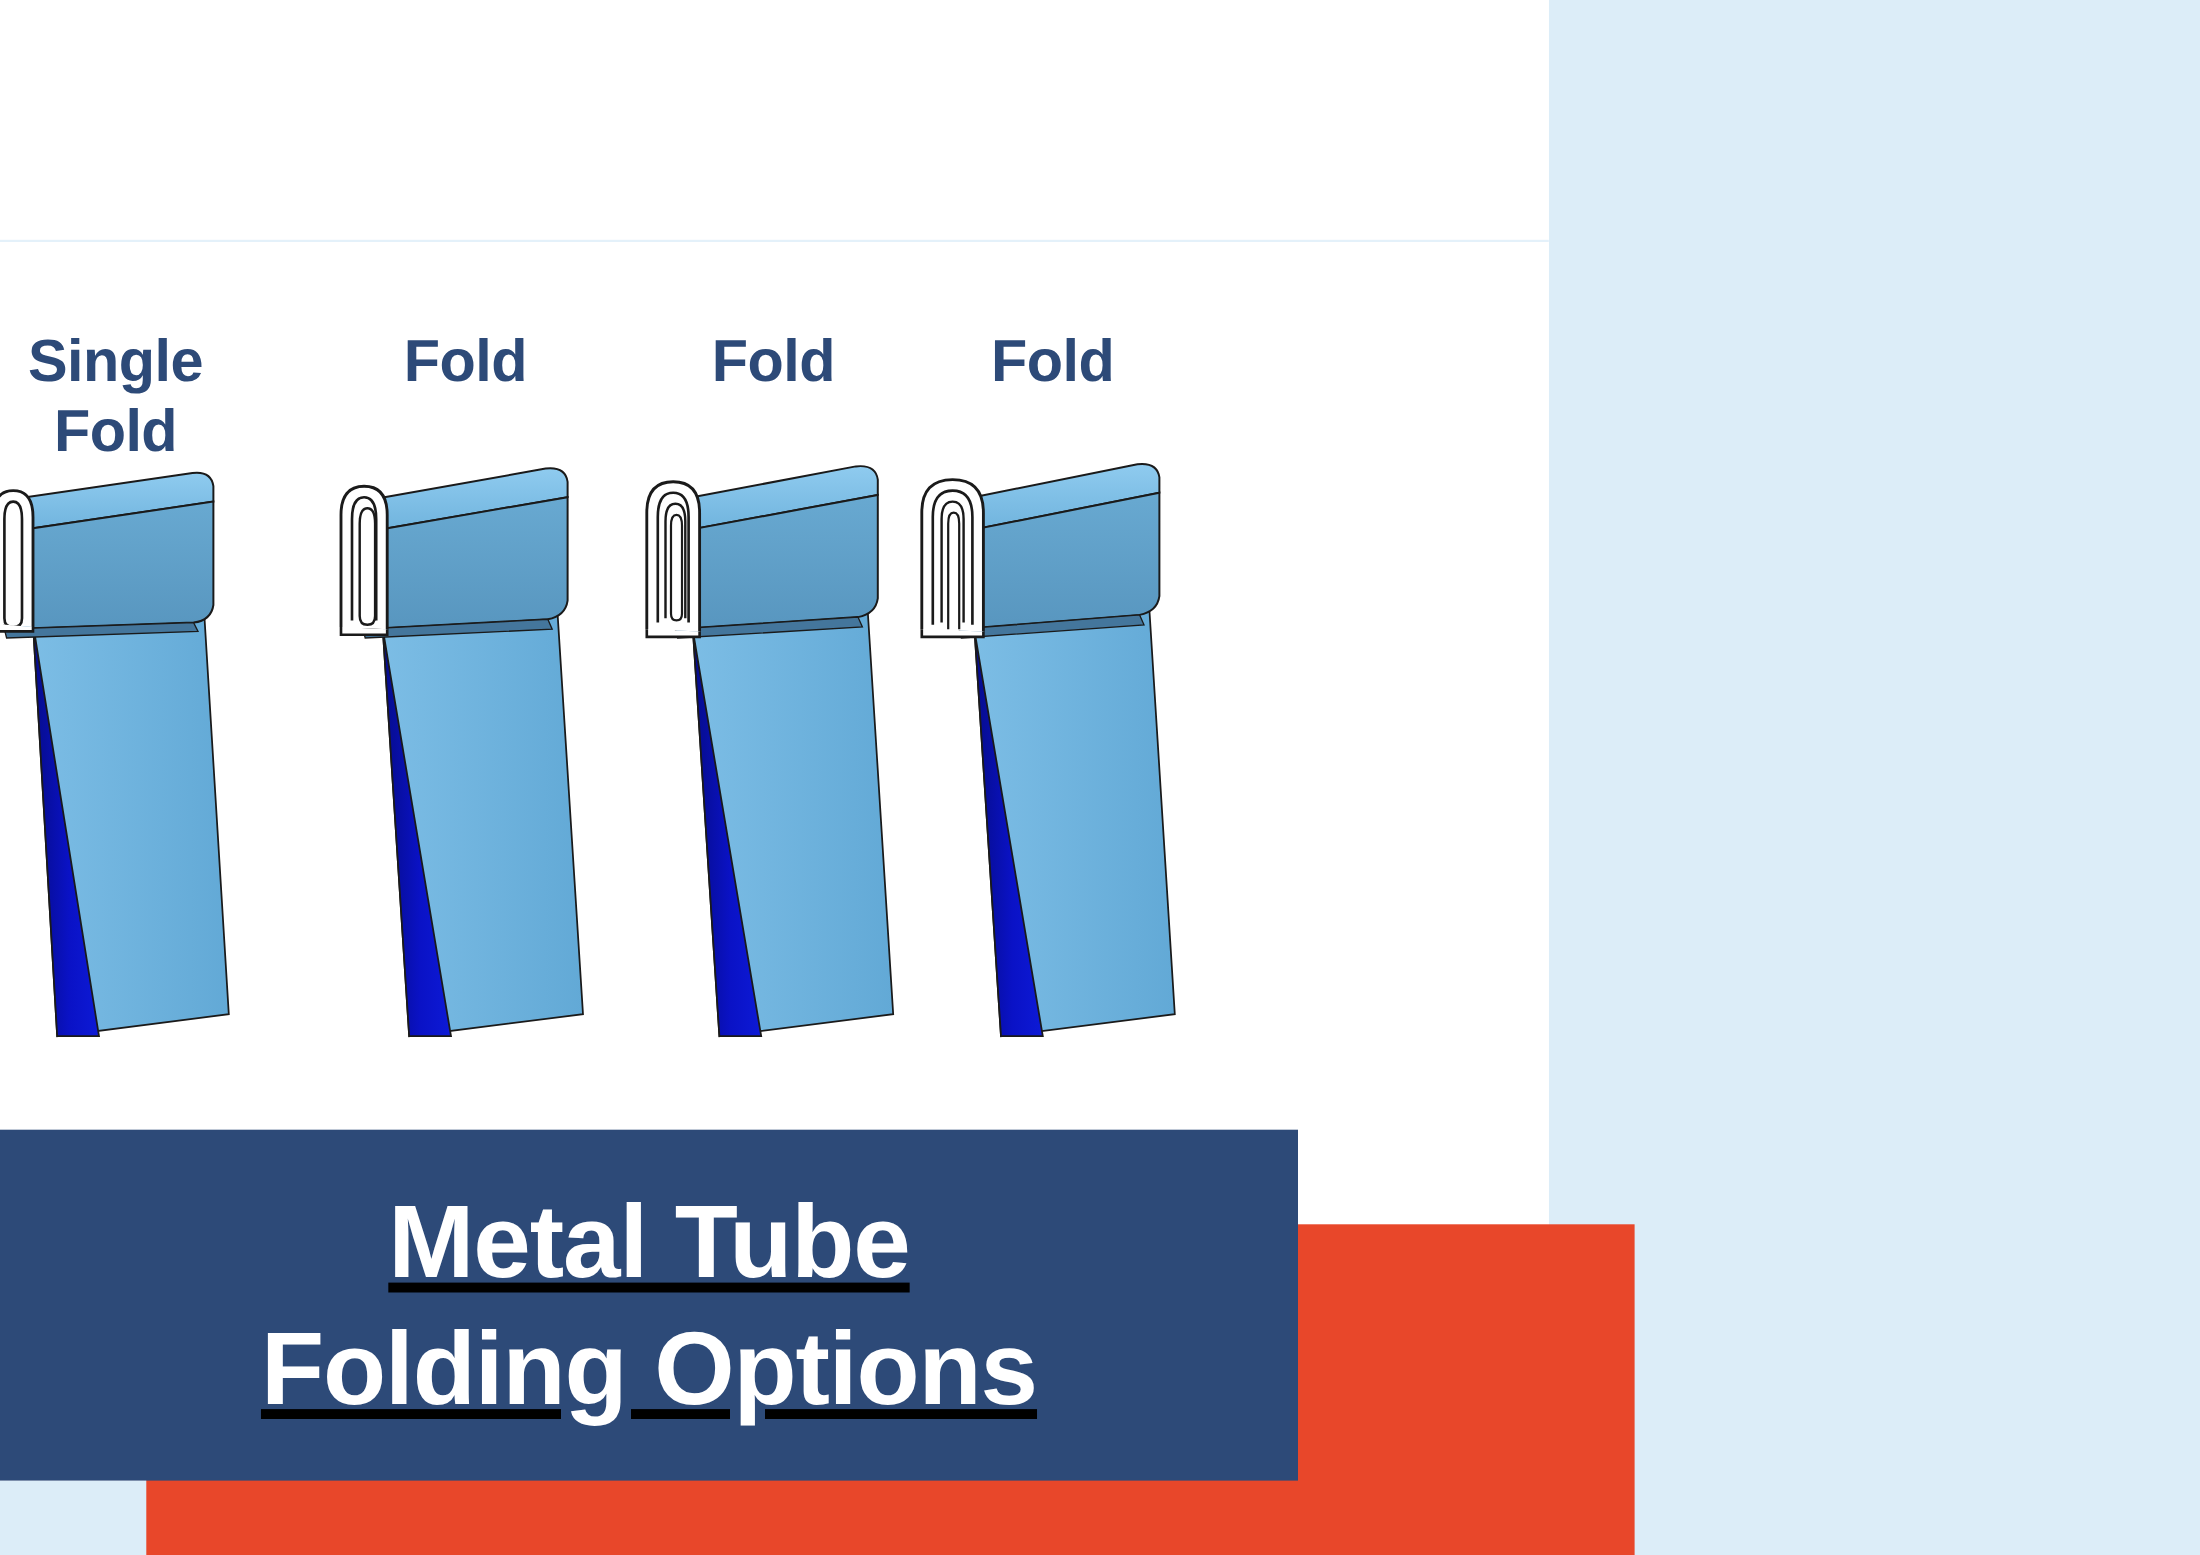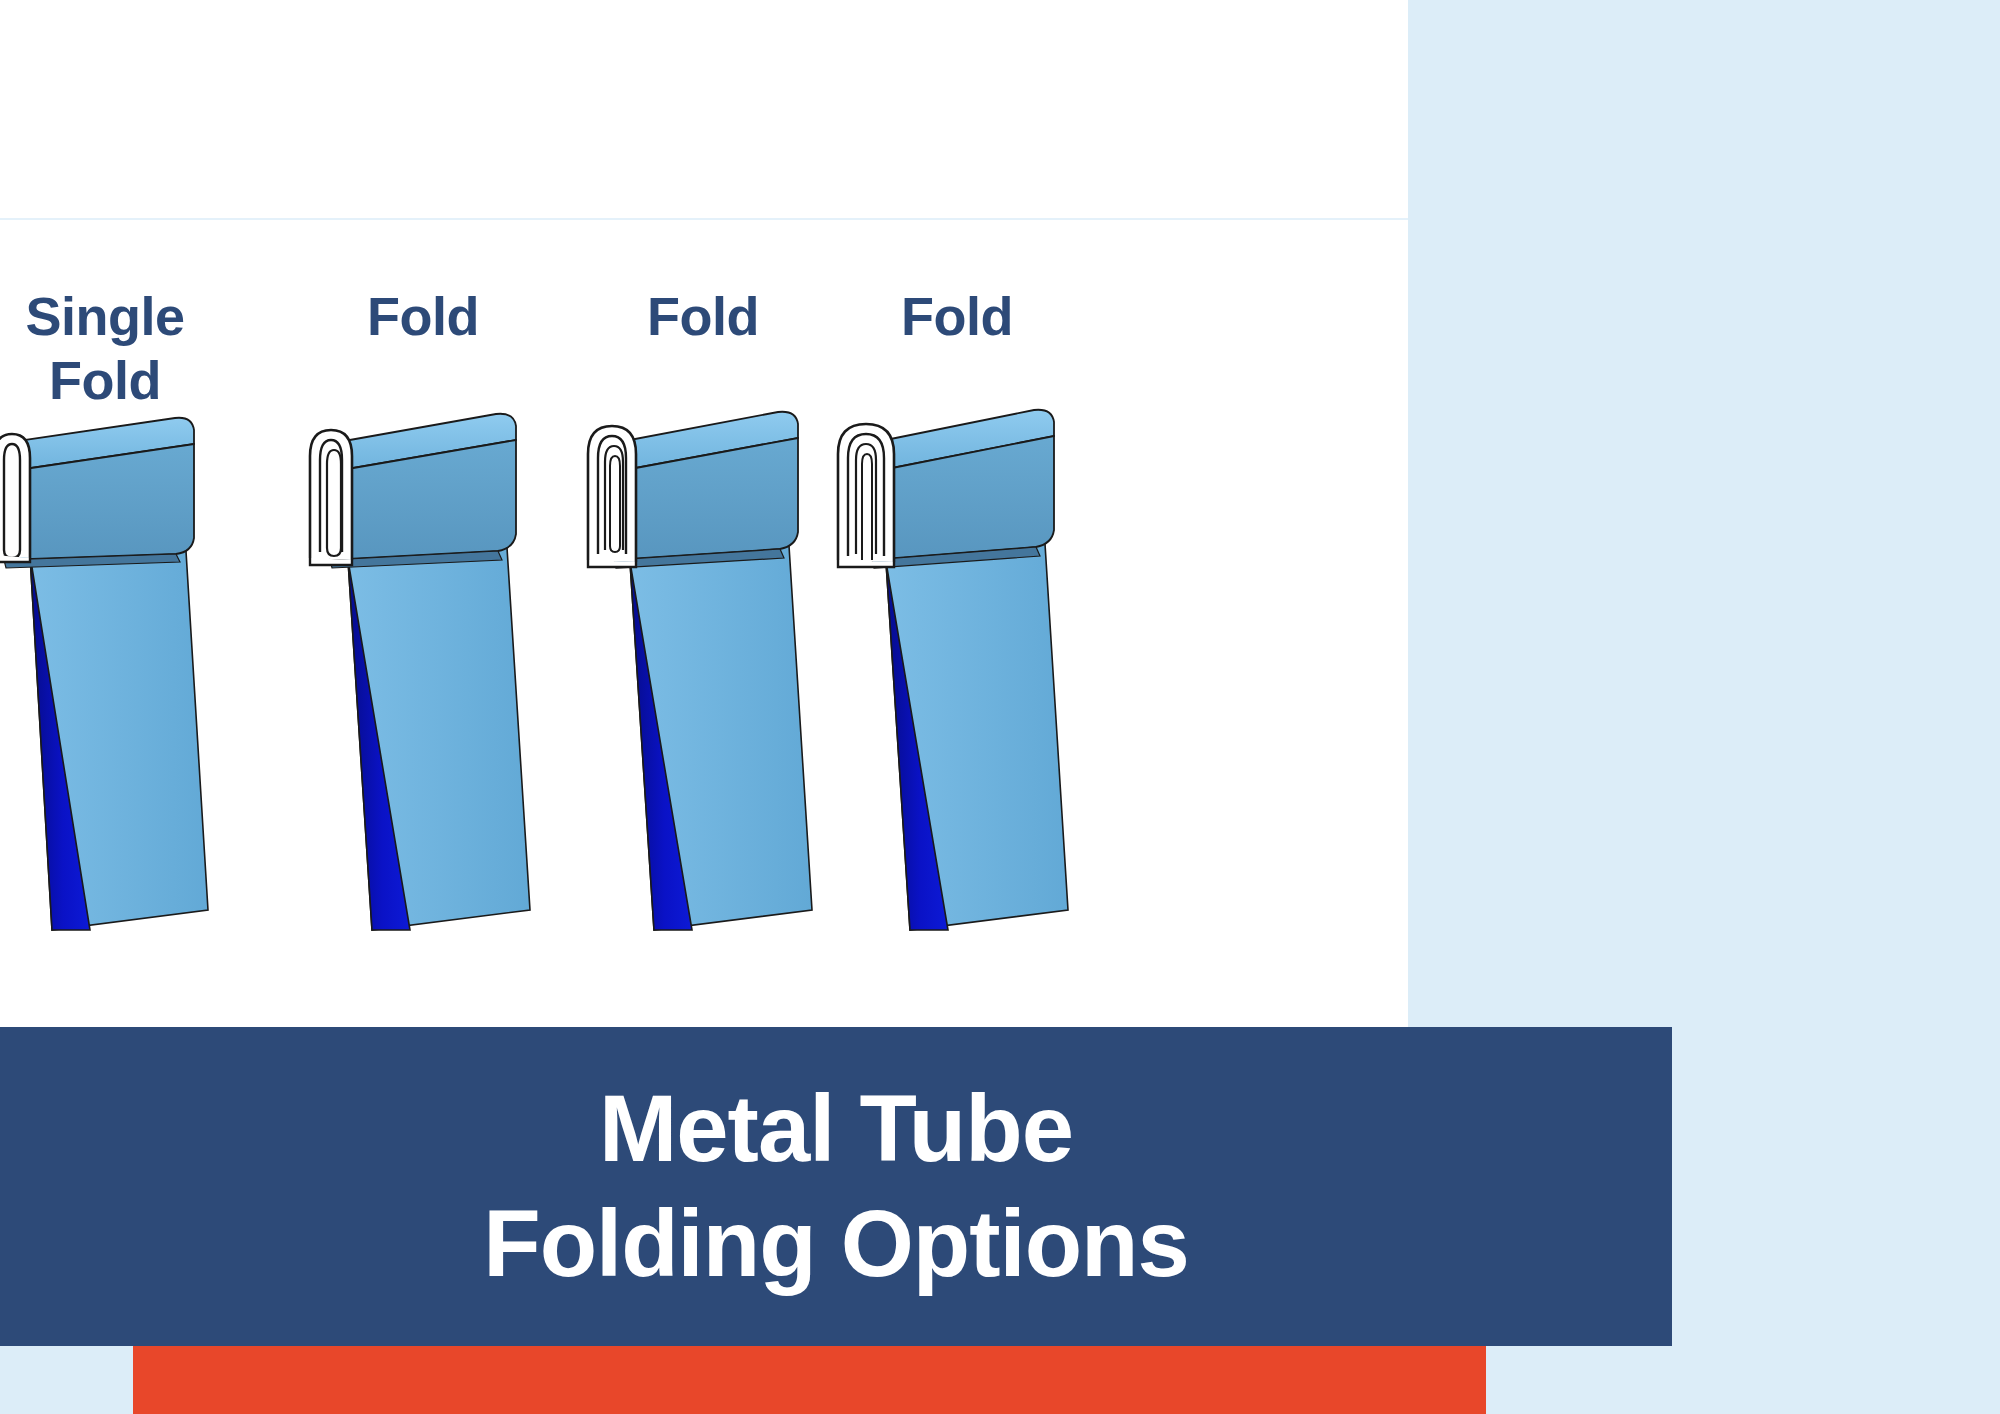--- a/index.html
+++ b/index.html
@@ -47,21 +47,21 @@
     top: 218px;
     width: 1408px;
     height: 2px;
     background: #e4f1fa;
   }
 
   
   .figure-area {
     position: absolute;
     left: 0;
-    top: 240px;
+    top: 252px;
     width: 1216px;
     height: 790px;
   }
   .tube-col {
     position: absolute;
     top: 0;
     width: 290px;
     height: 790px;
   }
   .tube-label {
@@ -91,27 +91,28 @@
     left: 133px;
     top: 1113px;
     width: 1353px;
     height: 301px;
     background: #e8472a;
   }
   .title-banner {
     position: absolute;
     left: 0;
     top: 1027px;
-    width: 1672px;
+    width: 1180px;
     height: 319px;
     background: #2d4a78;
     display: flex;
     flex-direction: column;
     align-items: center;
     justify-content: center;
+    text-decoration: underline;
   }
   .title-line {
     color: #ffffff;
     font-size: 94px;
     font-weight: bold;
     line-height: 1.22;
     letter-spacing: -1px;
     text-align: center;
     white-space: nowrap;
   }

